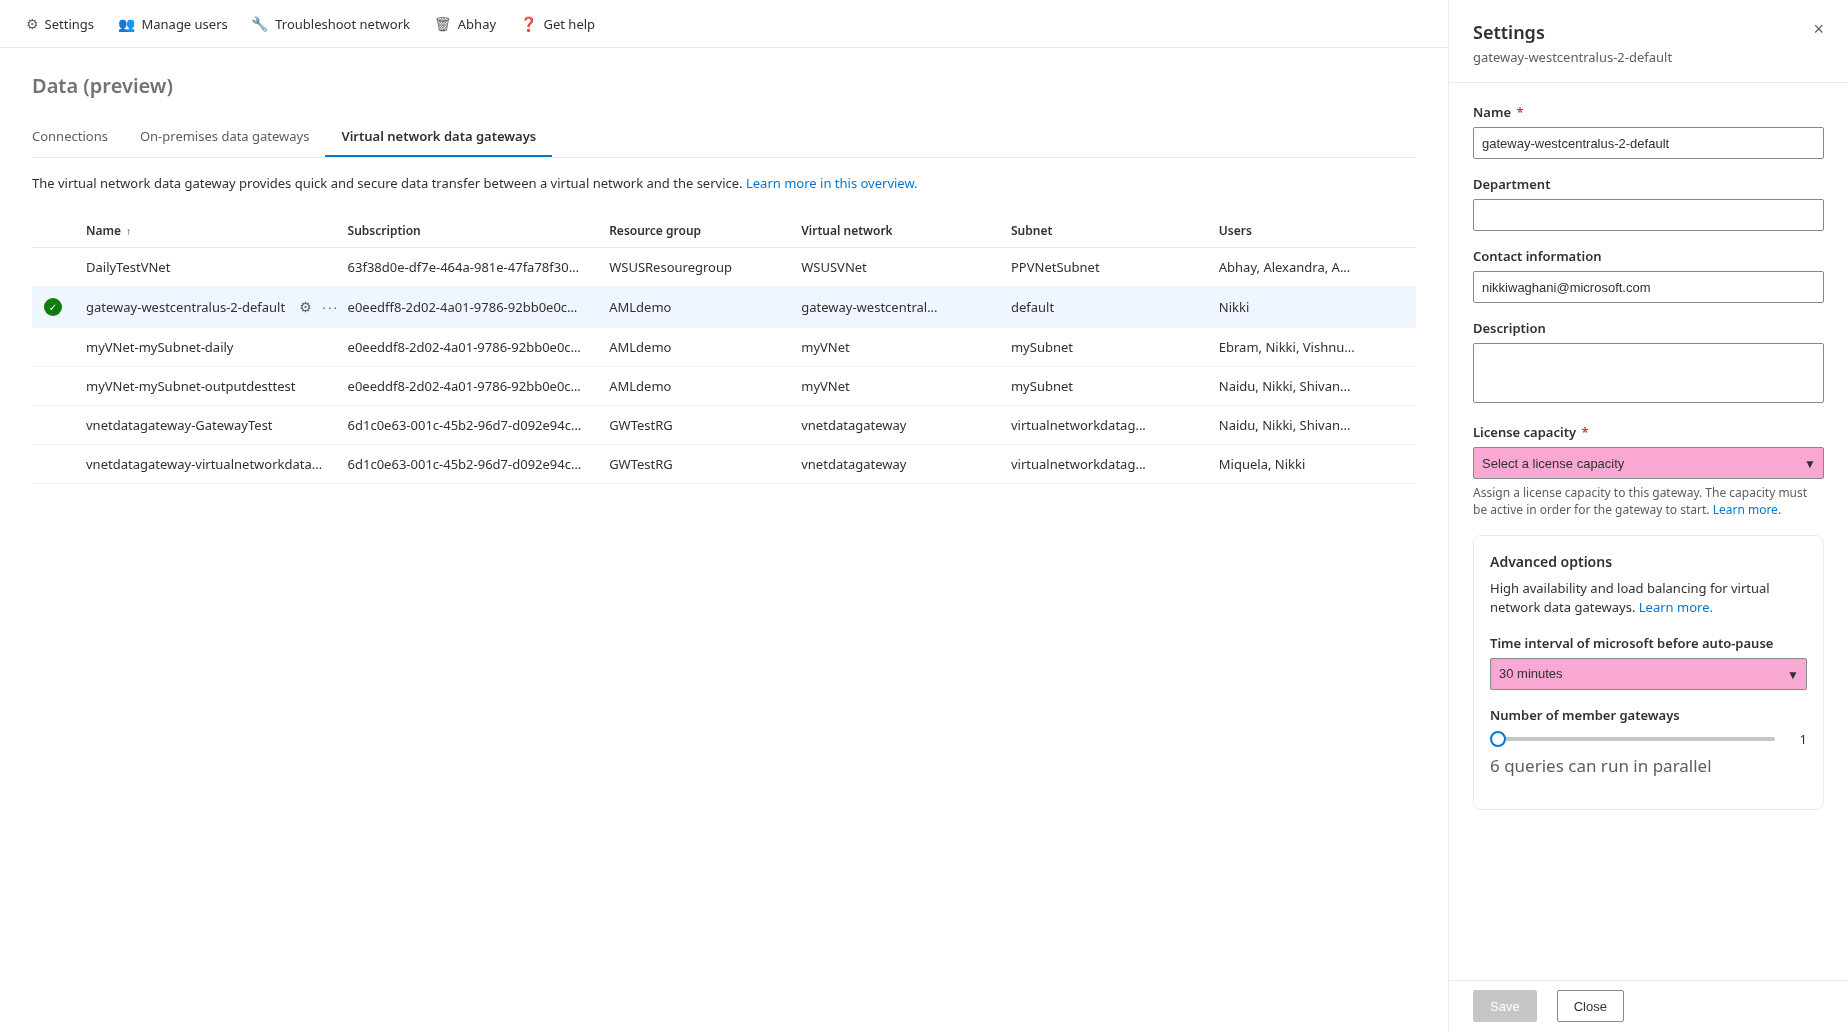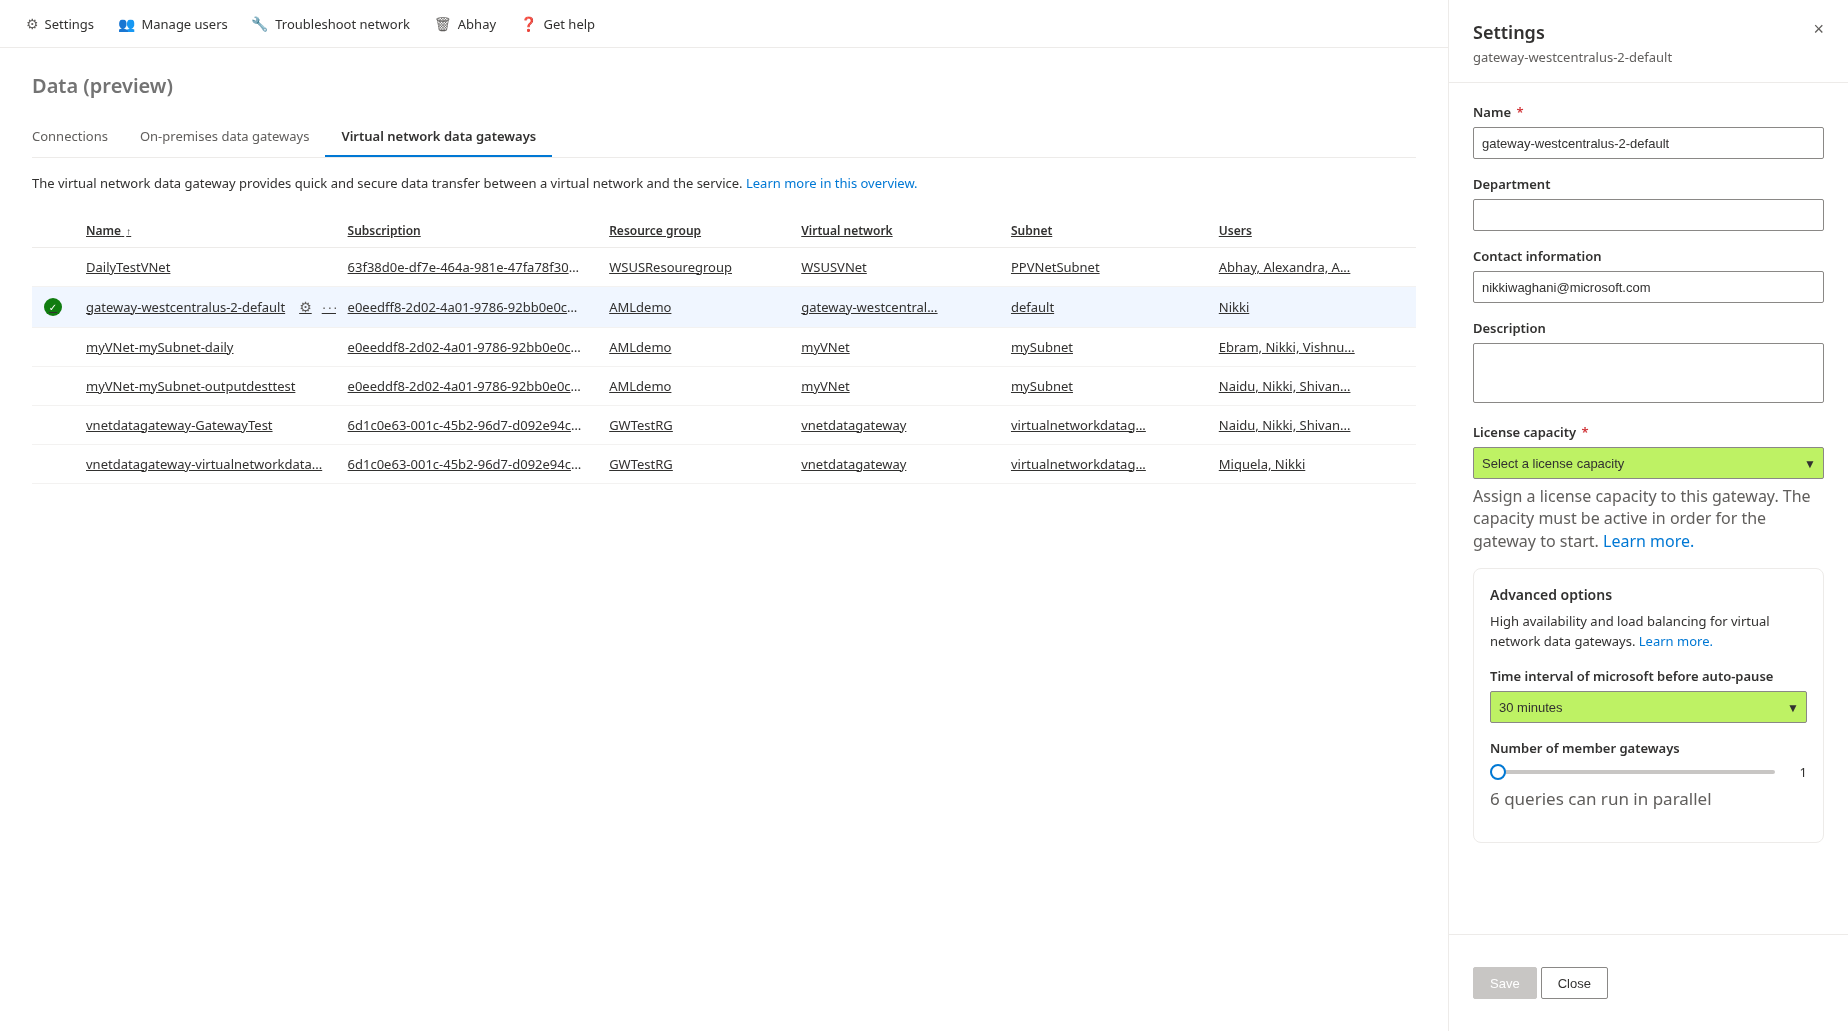--- a/index.html
+++ b/index.html
@@ -84,21 +84,20 @@
     }
     .description-text a {
       color: #0078d4;
       text-decoration: none;
     }
 
     
     .data-table {
       width: 100%;
       border-collapse: collapse;
-      text-decoration: underline;
     }
     .data-table th {
       text-align: left;
       padding: 8px 12px;
       font-size: 12px;
       font-weight: 600;
       color: #323130;
       border-bottom: 1px solid #edebe9;
       white-space: nowrap;
     }
@@ -238,38 +237,38 @@
       position: relative;
     }
     .form-select {
       width: 100%;
       height: 32px;
       padding: 0 32px 0 8px;
       border: 1px solid #8a8886;
       border-radius: 2px;
       font-size: 13px;
       color: #323130;
-      background: #bef264;
+      background: #f9a8d4;
       appearance: none;
       -webkit-appearance: none;
       cursor: pointer;
       outline: none;
     }
     .select-chevron {
       position: absolute;
       right: 8px;
       top: 50%;
       transform: translateY(-50%);
       pointer-events: none;
       color: #323130;
       font-size: 12px;
     }
 
     .helper-text {
-      font-size: 16px;
+      font-size: 12px;
       color: #605e5c;
       margin-top: 6px;
       line-height: 1.4;
     }
     .helper-text a {
       color: #0078d4;
       text-decoration: none;
     }
 
     
@@ -340,24 +339,24 @@
       text-align: right;
     }
     .slider-hint {
       font-size: 17px;
       color: #605e5c;
       margin-top: 6px;
     }
 
     
     .panel-footer {
-      padding: 32px 24px;
+      padding: 9px 24px;
       border-top: 1px solid #edebe9;
       display: flex;
-      gap: 4px;
+      gap: 20px;
       align-items: flex-end;
     }
     .btn {
       height: 32px;
       padding: 0 16px;
       border-radius: 2px;
       font-size: 13px;
       cursor: pointer;
       border: 1px solid;
     }

